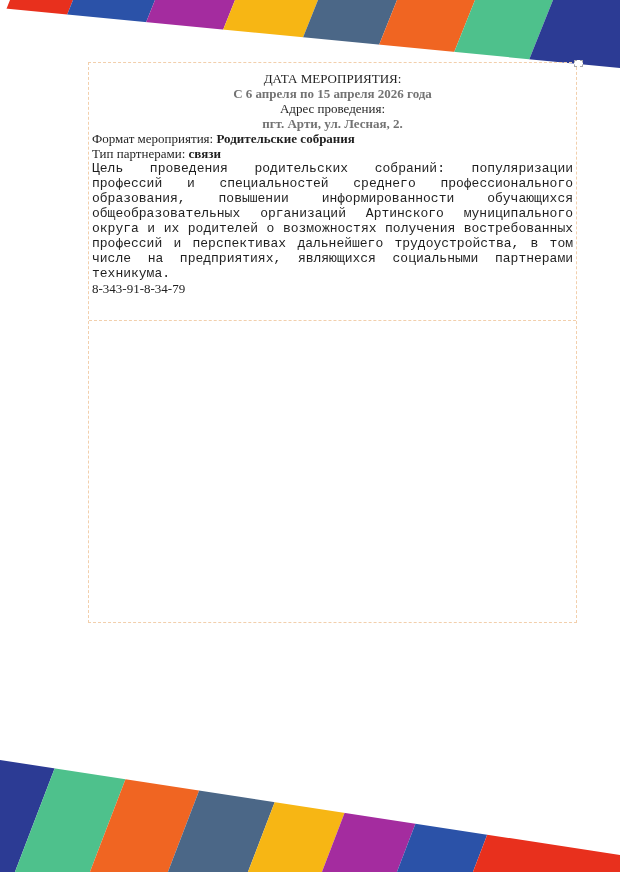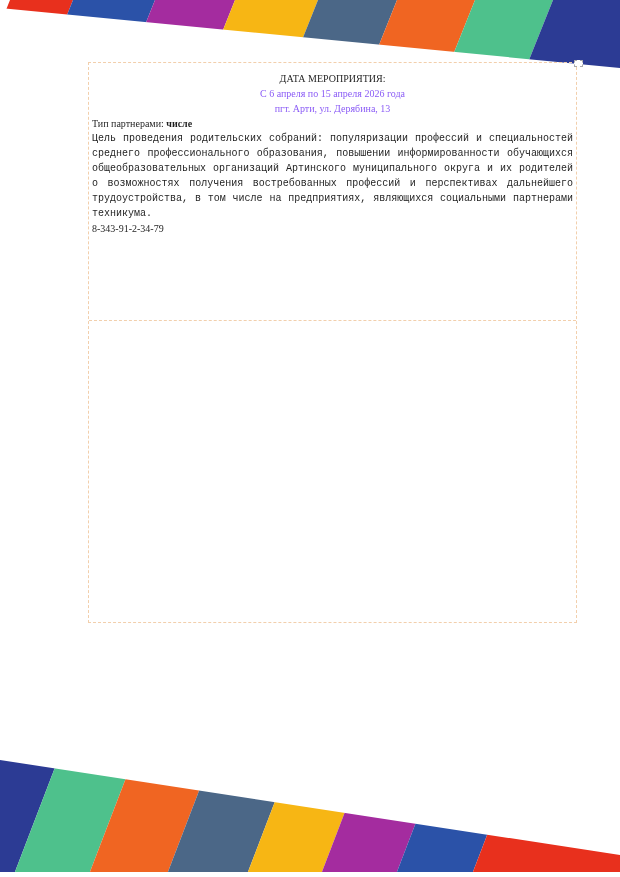--- a/index.html
+++ b/index.html
@@ -19,23 +19,23 @@
     background:transparent;
     z-index:2;
   }
   .box-upper {
     box-sizing:border-box; height:258px;
     border-bottom:1px dashed #f2cfac;
     padding:8px 3px 0 3px;
   }
   .box-lower { height:300px; }
 
-  .line { font-size:10px; line-height:15px; color:#1f1f1f; }
+  .line { font-size:13px; line-height:15px; color:#1f1f1f; }
   .centered { text-align:center; }
-  .purple-bold { color:#8b5cf6; font-weight:normal; }
+  .purple-bold { color:#737373; font-weight:bold; }
   .bold { font-weight:bold; }
   .para { text-align:justify;font-family:Liberation Mono, monospace; }
 
   .corner-handle {
     position:absolute; left:574px; top:60px; width:9px; height:7px;
     box-sizing:border-box;
     border:1px dashed #aaaaaa; background:#ffffff;
     z-index:3;
   }
 </style>
@@ -75,24 +75,26 @@
       <polygon points="320,120 366,0 441,0 395,120" fill="#a42c9f"></polygon>
       <polygon points="395,120 441,0 517,0 471,120" fill="#2b52a8"></polygon>
       <polygon points="471,120 517,0 696,0 650,120" fill="#e8301d"></polygon>
     </g>
 </svg>
 
 <div class="content-box">
   <div class="box-upper">
     <div class="line centered">ДАТА МЕРОПРИЯТИЯ:</div>
     <div class="line centered purple-bold">С 6 апреля по 15 апреля 2026 года</div>
-    <div class="line centered purple-bold">пгт. Арти, ул. Дерябина, 13</div>
+    <div class="line centered">Адрес проведения:</div>
+    <div class="line centered purple-bold">пгт. Арти, ул. Лесная, 2.</div>
 
-    <div class="line"><span>Тип партнерами: </span><span class="bold">числе</span></div>
+    <div class="line"><span>Формат мероприятия: </span><span class="bold">Родительские собрания</span></div>
+    <div class="line"><span>Тип партнерами: </span><span class="bold">связи</span></div>
 
     <div class="line para">Цель проведения родительских собраний: популяризации профессий и специальностей среднего профессионального образования, повышении информированности обучающихся общеобразовательных организаций Артинского муниципального округа и их родителей о возможностях получения востребованных профессий и перспективах дальнейшего трудоустройства, в том числе на предприятиях, являющихся социальными партнерами техникума.</div>
 
-    <div class="line">8-343-91-2-34-79</div>
+    <div class="line">8-343-91-8-34-79</div>
   </div>
   <div class="box-lower"></div>
 </div>
 
 <div class="corner-handle"></div>
 
 </body></html>

